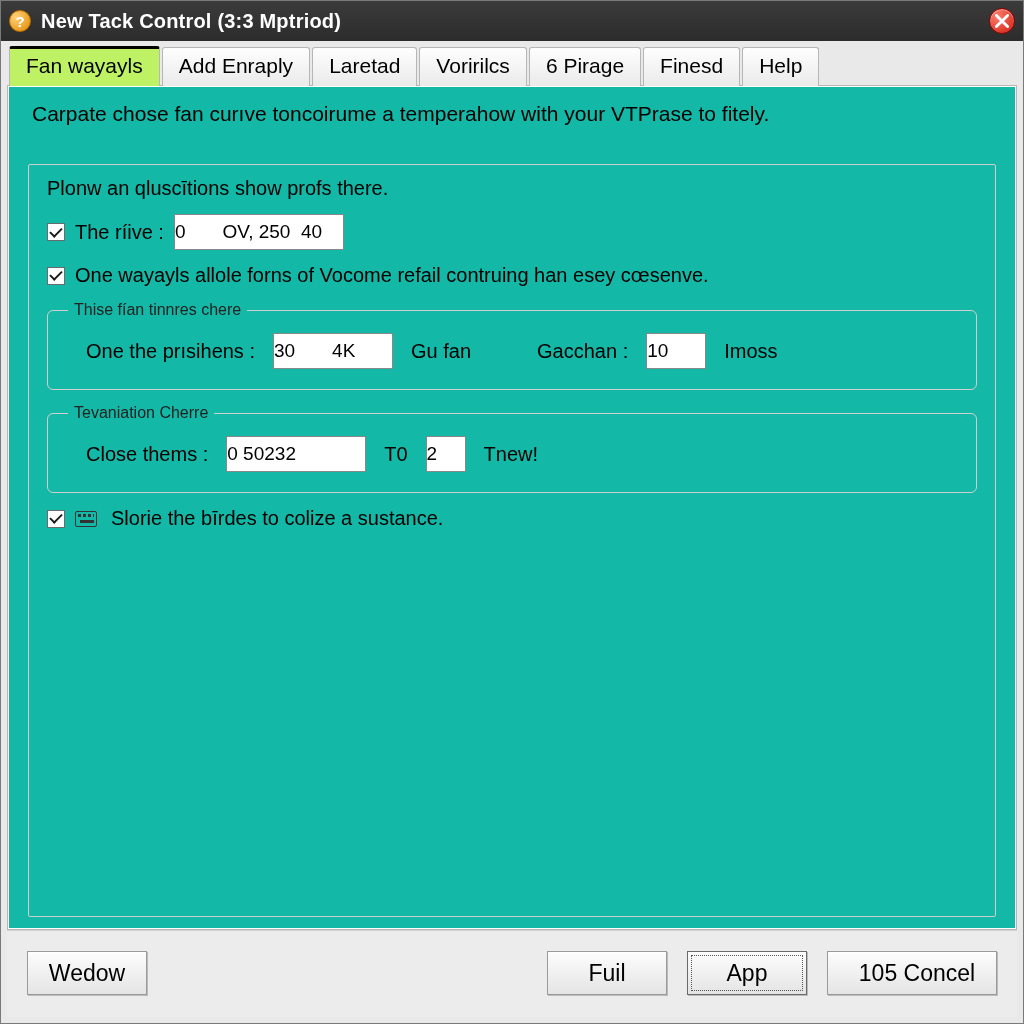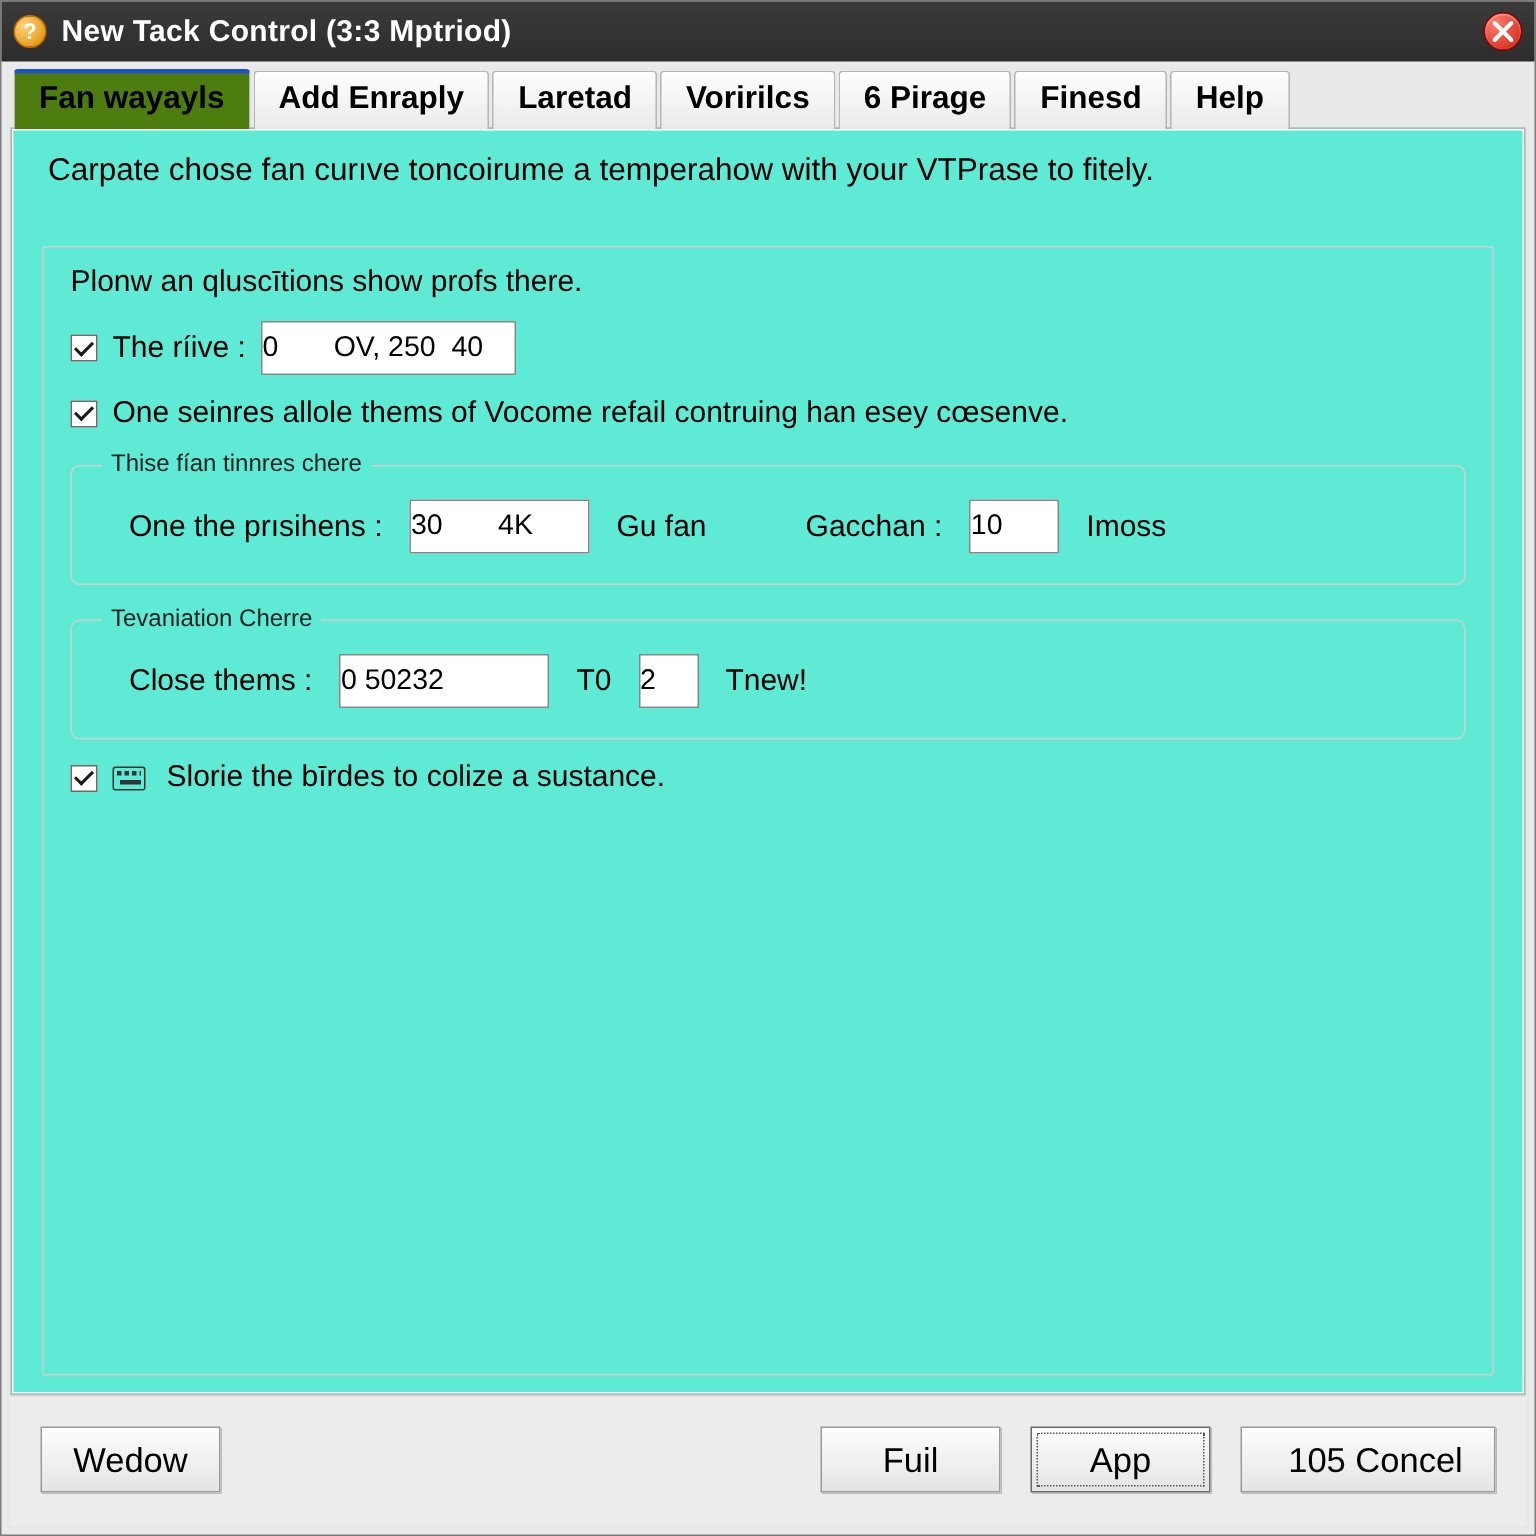--- a/index.html
+++ b/index.html
@@ -58,33 +58,32 @@
     padding: 6px 16px 8px 16px;
     border: 1px solid #b6b6b6;
     border-bottom: none;
     background: linear-gradient(#fefefe,#eaeaea);
     margin-right: 2px;
     border-radius: 3px 3px 0 0;
     font-size: 21px;
     cursor: pointer;
     position: relative;
     top: 1px;
-    font-weight: bold;
   }
   .tab.active {
-    background: #4d7c0f;
-    border-top: 3px solid #1d4ed8;
+    background: #bef264;
+    border-top: 3px solid #000000;
     padding-top: 5px;
     z-index: 2;
-    font-weight: 700;
+    font-weight: 400;
   }
   .tabpanel {
     flex:1;
     border: 1px solid #b6b6b6;
-    background: #5eead4;
+    background: #14b8a6;
     padding: 14px 20px 12px 20px;
     display:flex; flex-direction:column;
     box-shadow: inset 0 0 0 1px #fff;
     justify-content: flex-end;
   }
   .desc {
     font-size: 21px;
     margin: 2px 4px 10px 4px;
   }
   .inner-box {
@@ -190,21 +189,21 @@
         <div class="row">Plonw an qluscītions show profs there.</div>
 
         <div class="row">
           <span class="checkbox checked"></span>
           <span>The ríive  :</span>
           <input class="text-input" style="width: 170px;" value="0       OV, 250  40">
         </div>
 
         <div class="row">
           <span class="checkbox checked"></span>
-          <span>One seinres allole thems of Vocome refail contruing han esey cœsenve.</span>
+          <span>One wayayls allole forns of Vocome refail contruing han esey cœsenve.</span>
         </div>
 
         <fieldset class="group">
           <legend>Thise fían tinnres chere</legend>
           <div class="row" style="gap:18px; padding-left:18px">
             <span>One the prısihens :</span>
             <input class="text-input" style="width: 120px;" value="30       4K">
             <span>Gu fan</span>
             <span style="width:30px"></span>
             <span>Gacchan :</span>

